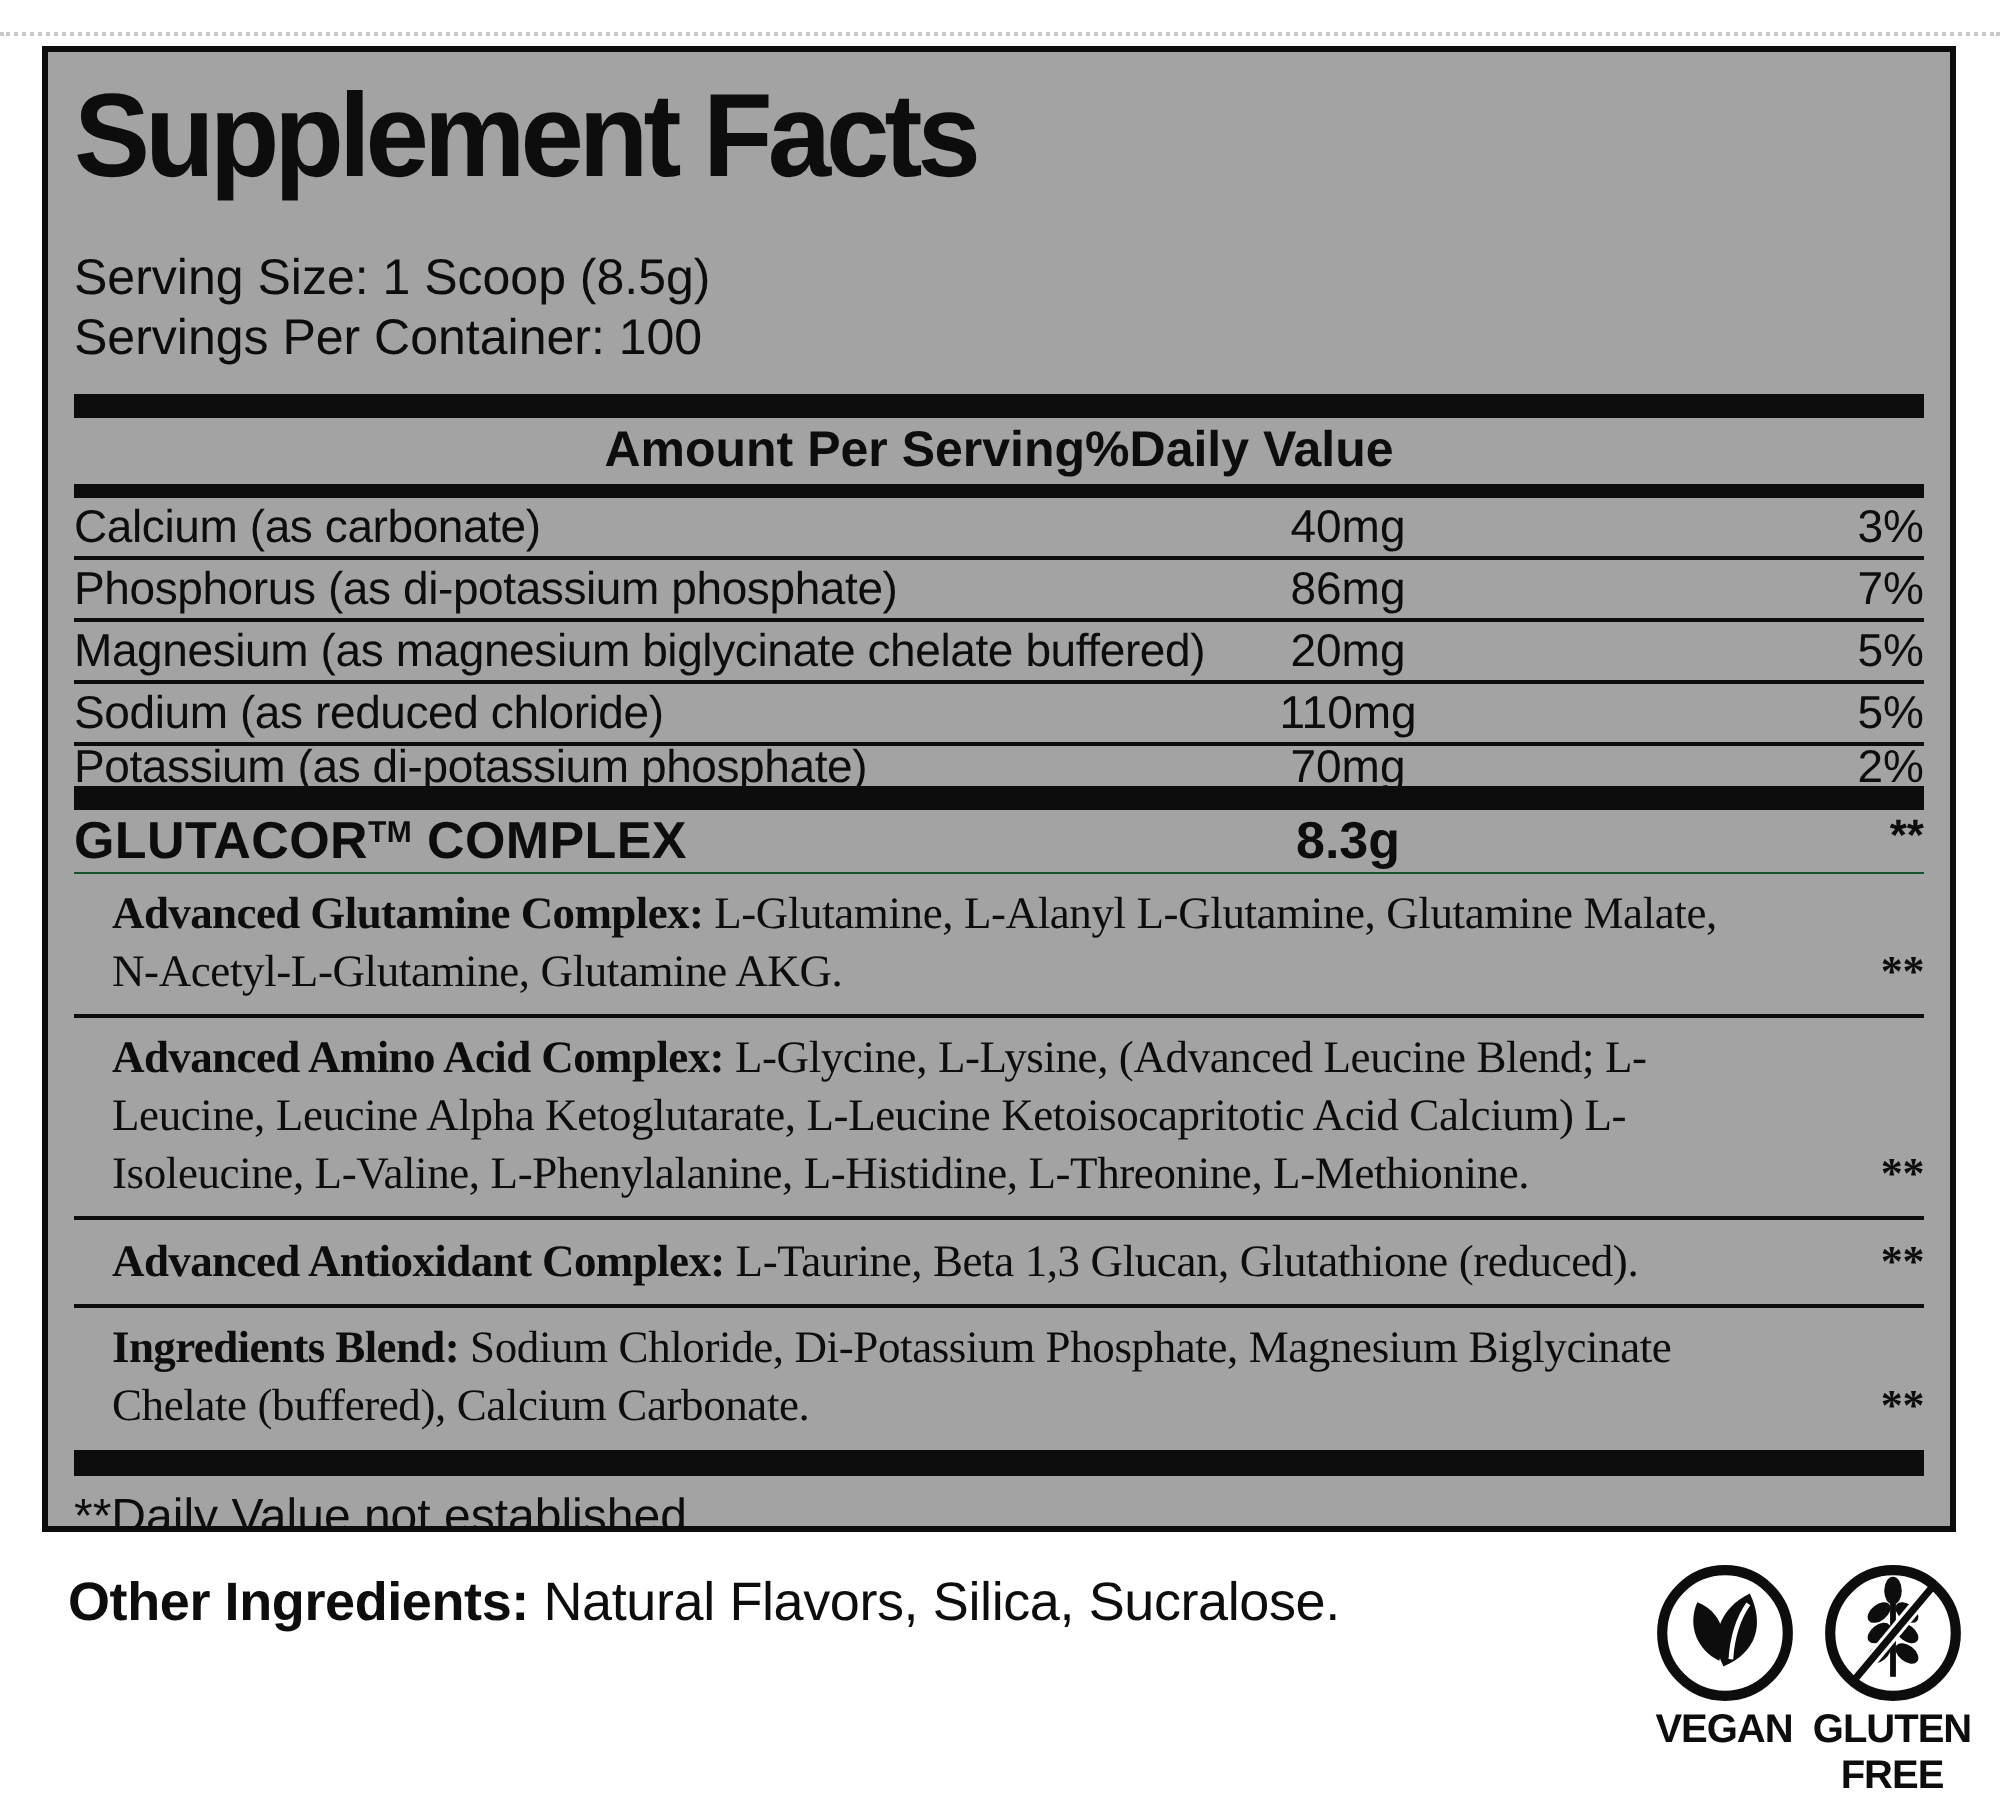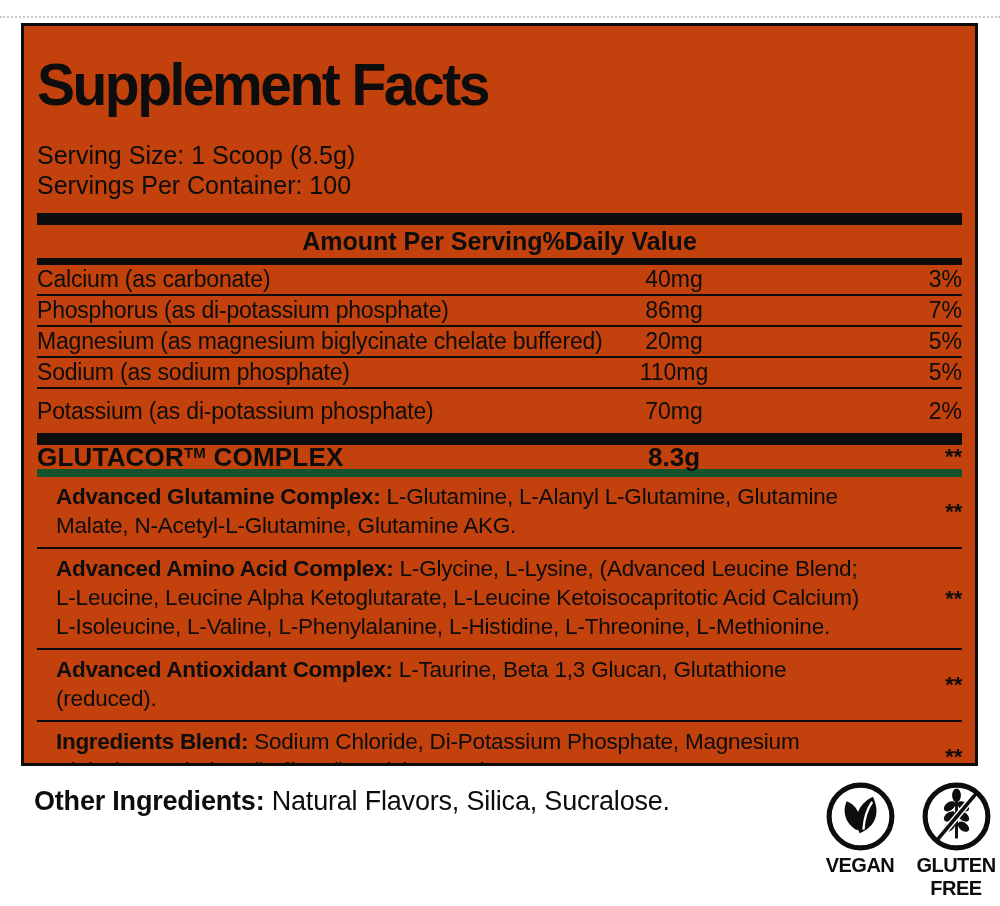--- a/index.html
+++ b/index.html
@@ -9,67 +9,67 @@
     color:#0d0d0d;
     position:relative;
     overflow:hidden;
   }
   .die-line {
     position:absolute; top:16px; left:0; width:1000px; height:0;
     border-top:2px dotted #c9c9c9;
   }
   .facts-box {
     position:absolute; left:21px; top:23px; width:957px; height:743px;
-    border:3px solid #0d0d0d; background:#c2410c;
-    padding:16px 13px; overflow:hidden;
+    border:3px solid #0d0d0d; background:#a3a3a3;
+    padding:0 13px; overflow:hidden;
   }
   .title {
     font-size:57px; font-weight:bold; letter-spacing:-2.5px;
     line-height:1.02; margin-top:12px;
     transform:scaleY(1.04); transform-origin:left top;
   }
   .serving { font-size:25px; line-height:30px; margin-top:28px; }
   .bar-thick { height:12px; background:#0d0d0d; }
   .bar-thick.top { margin-top:13px; }
   .bar-thick.bottom { height:13px; margin-top:1px; }
   .bar-med { height:7px; background:#0d0d0d; }
   .hdr-row {
     display:flex; justify-content:center; align-items:center;
     font-weight:bold; font-size:25px; height:33px;
   }
   .row {
     display:flex; align-items:center; height:31px;
     border-bottom:2px solid #0d0d0d; font-size:23px;
   }
-  .row.last { border-bottom:none; height:44px; }
+  .row.last { border-bottom:none; height:20px; }
   .row .name { flex:1; white-space:nowrap; letter-spacing:-0.2px; }
   .row .amt  { width:140px; text-align:center; }
   .row .dv   { width:218px; text-align:right; }
   .complex-row {
-    display:flex; align-items:center; height:32px;
-    border-bottom:8px solid #14532d;
+    display:flex; height:32px;
+    border-bottom:1px solid #14532d;
     font-weight:bold; font-size:26px;
   }
   .complex-row .name { flex:1; letter-spacing:0.2px; }
   .complex-row .tm { font-size:15px; vertical-align:8px; }
   .complex-row .amt { width:140px; text-align:center; }
   .complex-row .dv { width:218px; text-align:right; font-size:22px; }
   .blend {
-    display:flex; align-items:center;
+    display:flex; align-items:flex-end;
     border-bottom:2px solid #0d0d0d;
     padding:5px 0 7px 0;
-    font-size:22.5px; line-height:29px; letter-spacing:-0.2px;
+    font-size:22.5px; line-height:29px; letter-spacing:-0.2px;font-family:Liberation Serif, serif;
   }
   .blend.last { border-bottom:none; }
   .blend .txt { flex:1; padding-left:19px; padding-right:36px; }
   .blend .txt b { letter-spacing:-0.3px; }
   .blend .dv { width:60px; text-align:right; font-weight:bold; font-size:22px; padding-top:1px; }
   .footnote { font-size:24px; padding-top:7px; }
   .other-ing { position:absolute; left:34px; top:786px; font-size:27px; letter-spacing:-0.2px; }
-  .badges { position:absolute; top:780px; right:2px; display:flex; gap:12px; }
+  .badges { position:absolute; top:780px; right:12px; display:flex; gap:0; }
   .badge { width:84px; display:flex; flex-direction:column; align-items:center; }
   .badge svg { width:73px; height:73px; display:block; }
   .badge-label {
     margin-top:1px; font-size:20px; font-weight:bold; line-height:23px;
     letter-spacing:-0.5px; text-align:center; white-space:pre-line;
   }
 </style>
 </head>
 <body>
 
@@ -101,21 +101,21 @@
     <span class="name">Phosphorus (as di-potassium phosphate)</span>
     <span class="amt">86mg</span>
     <span class="dv">7%</span>
   </div>
   <div class="row">
     <span class="name">Magnesium (as magnesium biglycinate chelate buffered)</span>
     <span class="amt">20mg</span>
     <span class="dv">5%</span>
   </div>
   <div class="row">
-    <span class="name">Sodium (as sodium phosphate)</span>
+    <span class="name">Sodium (as reduced chloride)</span>
     <span class="amt">110mg</span>
     <span class="dv">5%</span>
   </div>
   <div class="row last">
     <span class="name">Potassium (as di-potassium phosphate)</span>
     <span class="amt">70mg</span>
     <span class="dv">2%</span>
   </div>
 
   <div class="bar-thick"></div>

